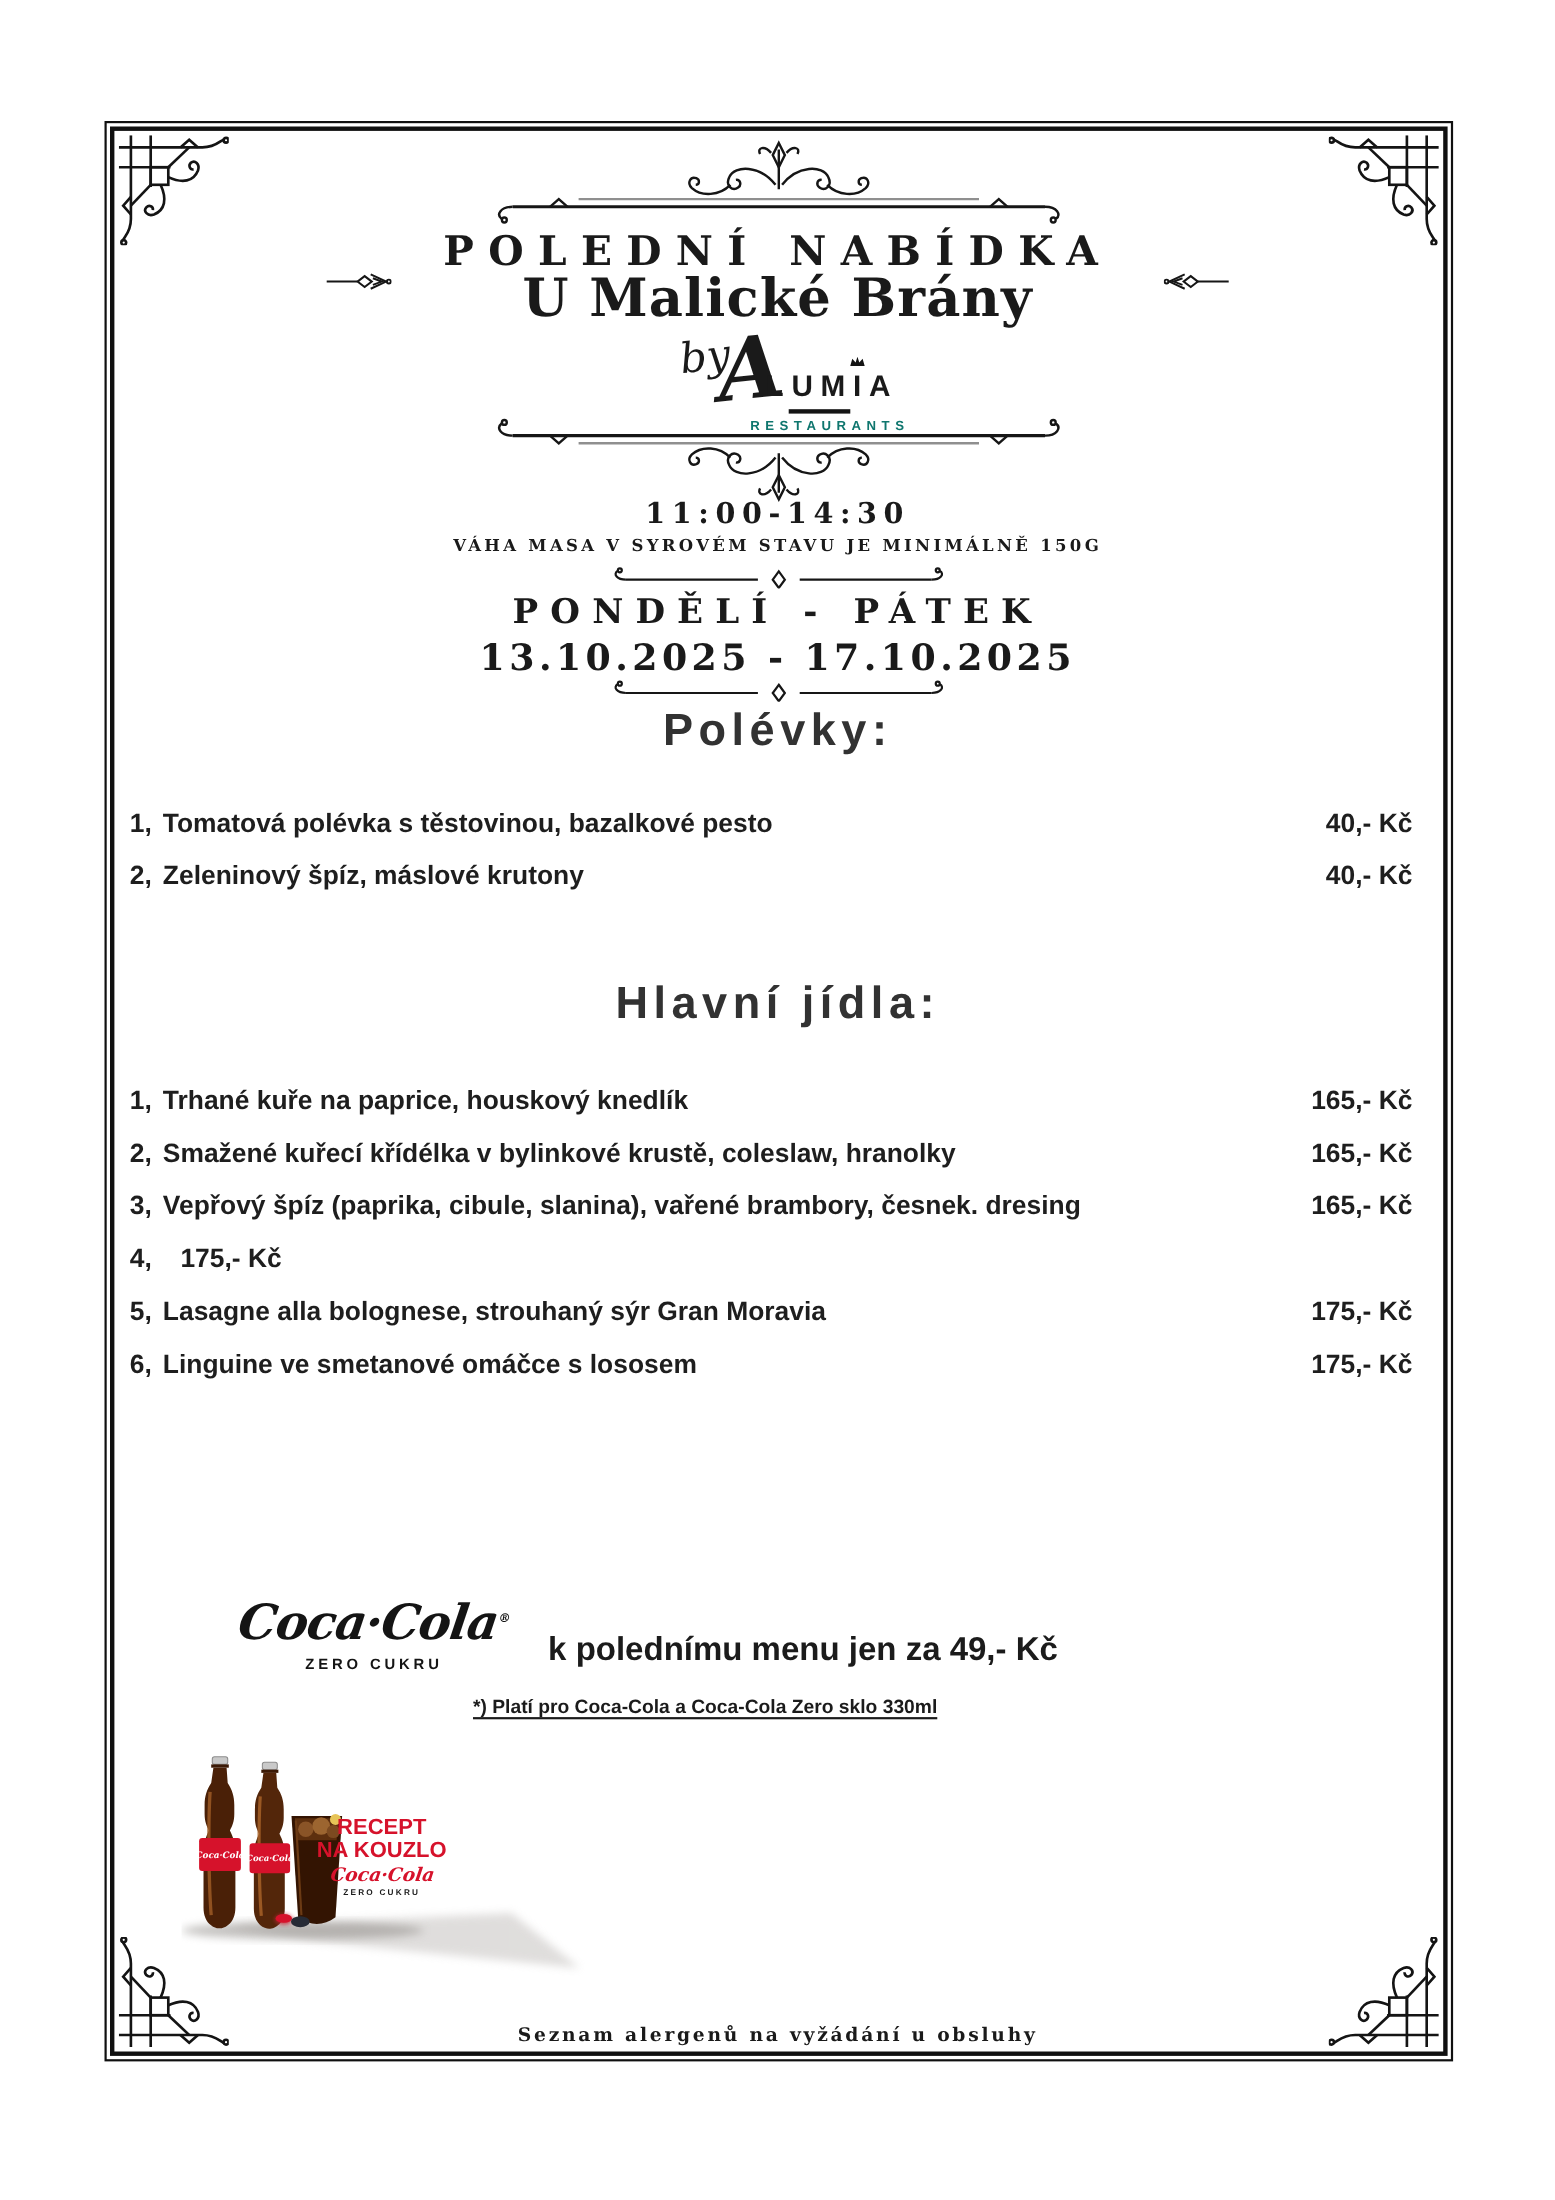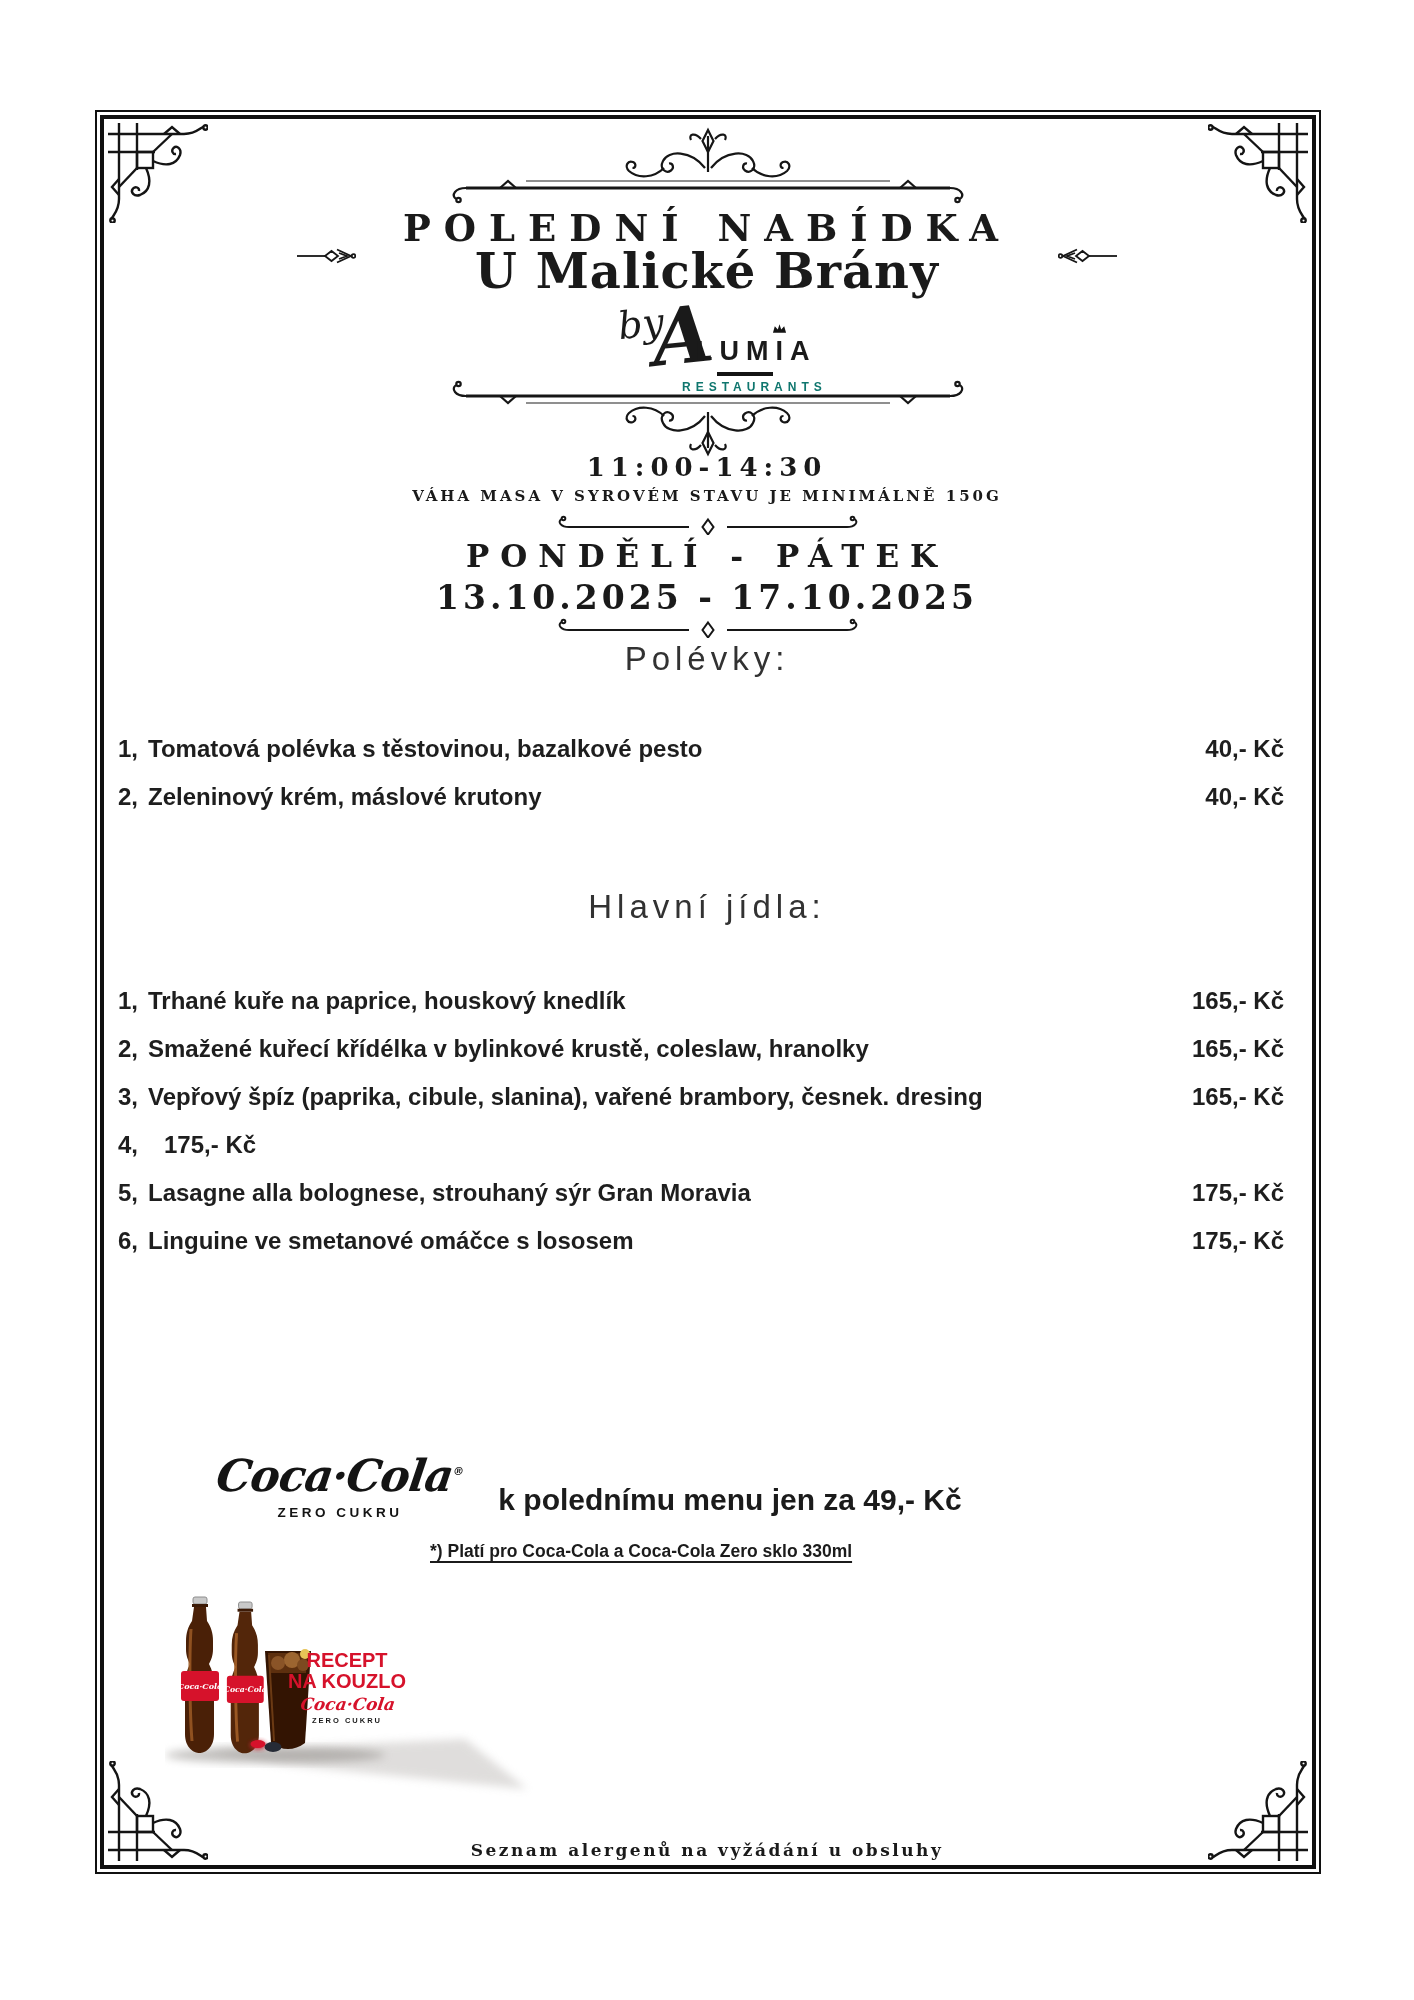--- a/index.html
+++ b/index.html
@@ -38,21 +38,21 @@
   .brand .restaurants{position:absolute;left:122px;top:84px;font-size:12px;
     letter-spacing:5px;font-weight:600;color:#0f766e;}
   
   .flourish-top{left:408px;top:126px;}
   .flourish-bottom{left:408px;top:366px;transform:scaleY(-1);}
   .divider1{top:515px;left:553px;}
   .divider2{top:618px;left:553px;}
   .arrow-left{left:296px;top:247px;}
   .arrow-right{left:1058px;top:247px;transform:scaleX(-1);}
   
-  .section-heading{font-size:33px;font-weight:400;letter-spacing:5px;color:#323232;}
+  .section-heading{font-size:41px;font-weight:700;letter-spacing:5px;color:#323232;}
   .heading-soups{top:640px;}
   .heading-mains{top:888px;}
   
   .rows{left:118px;width:1166px;}
   .rows-soups{top:734px;}
   .rows-mains{top:986px;}
   .menu-row{display:flex;align-items:flex-start;height:30px;margin-bottom:18px;
     font-size:24px;font-weight:700;color:#1e1e1e;line-height:30px;}
   .menu-row .num{margin-right:10px;white-space:pre;}
   .menu-row .name{flex:1;text-align:left;}
@@ -198,21 +198,21 @@
 <div class="abs centerband section-heading heading-soups">Polévky:</div>
 
 <div class="abs rows rows-soups">
   <div class="menu-row">
     <span class="num">1,</span>
     <span class="name">Tomatová polévka s těstovinou, bazalkové pesto</span>
     <span class="price">40,- Kč</span>
   </div>
   <div class="menu-row">
     <span class="num">2,</span>
-    <span class="name">Zeleninový krém, máslové krutony</span>
+    <span class="name">Zeleninový špíz, máslové krutony</span>
     <span class="price">40,- Kč</span>
   </div>
 </div>
 
 <div class="abs centerband section-heading heading-mains">Hlavní jídla:</div>
 
 <div class="abs rows rows-mains">
   <div class="menu-row">
     <span class="num">1,</span>
     <span class="name">Trhané kuře na paprice, houskový knedlík</span>

